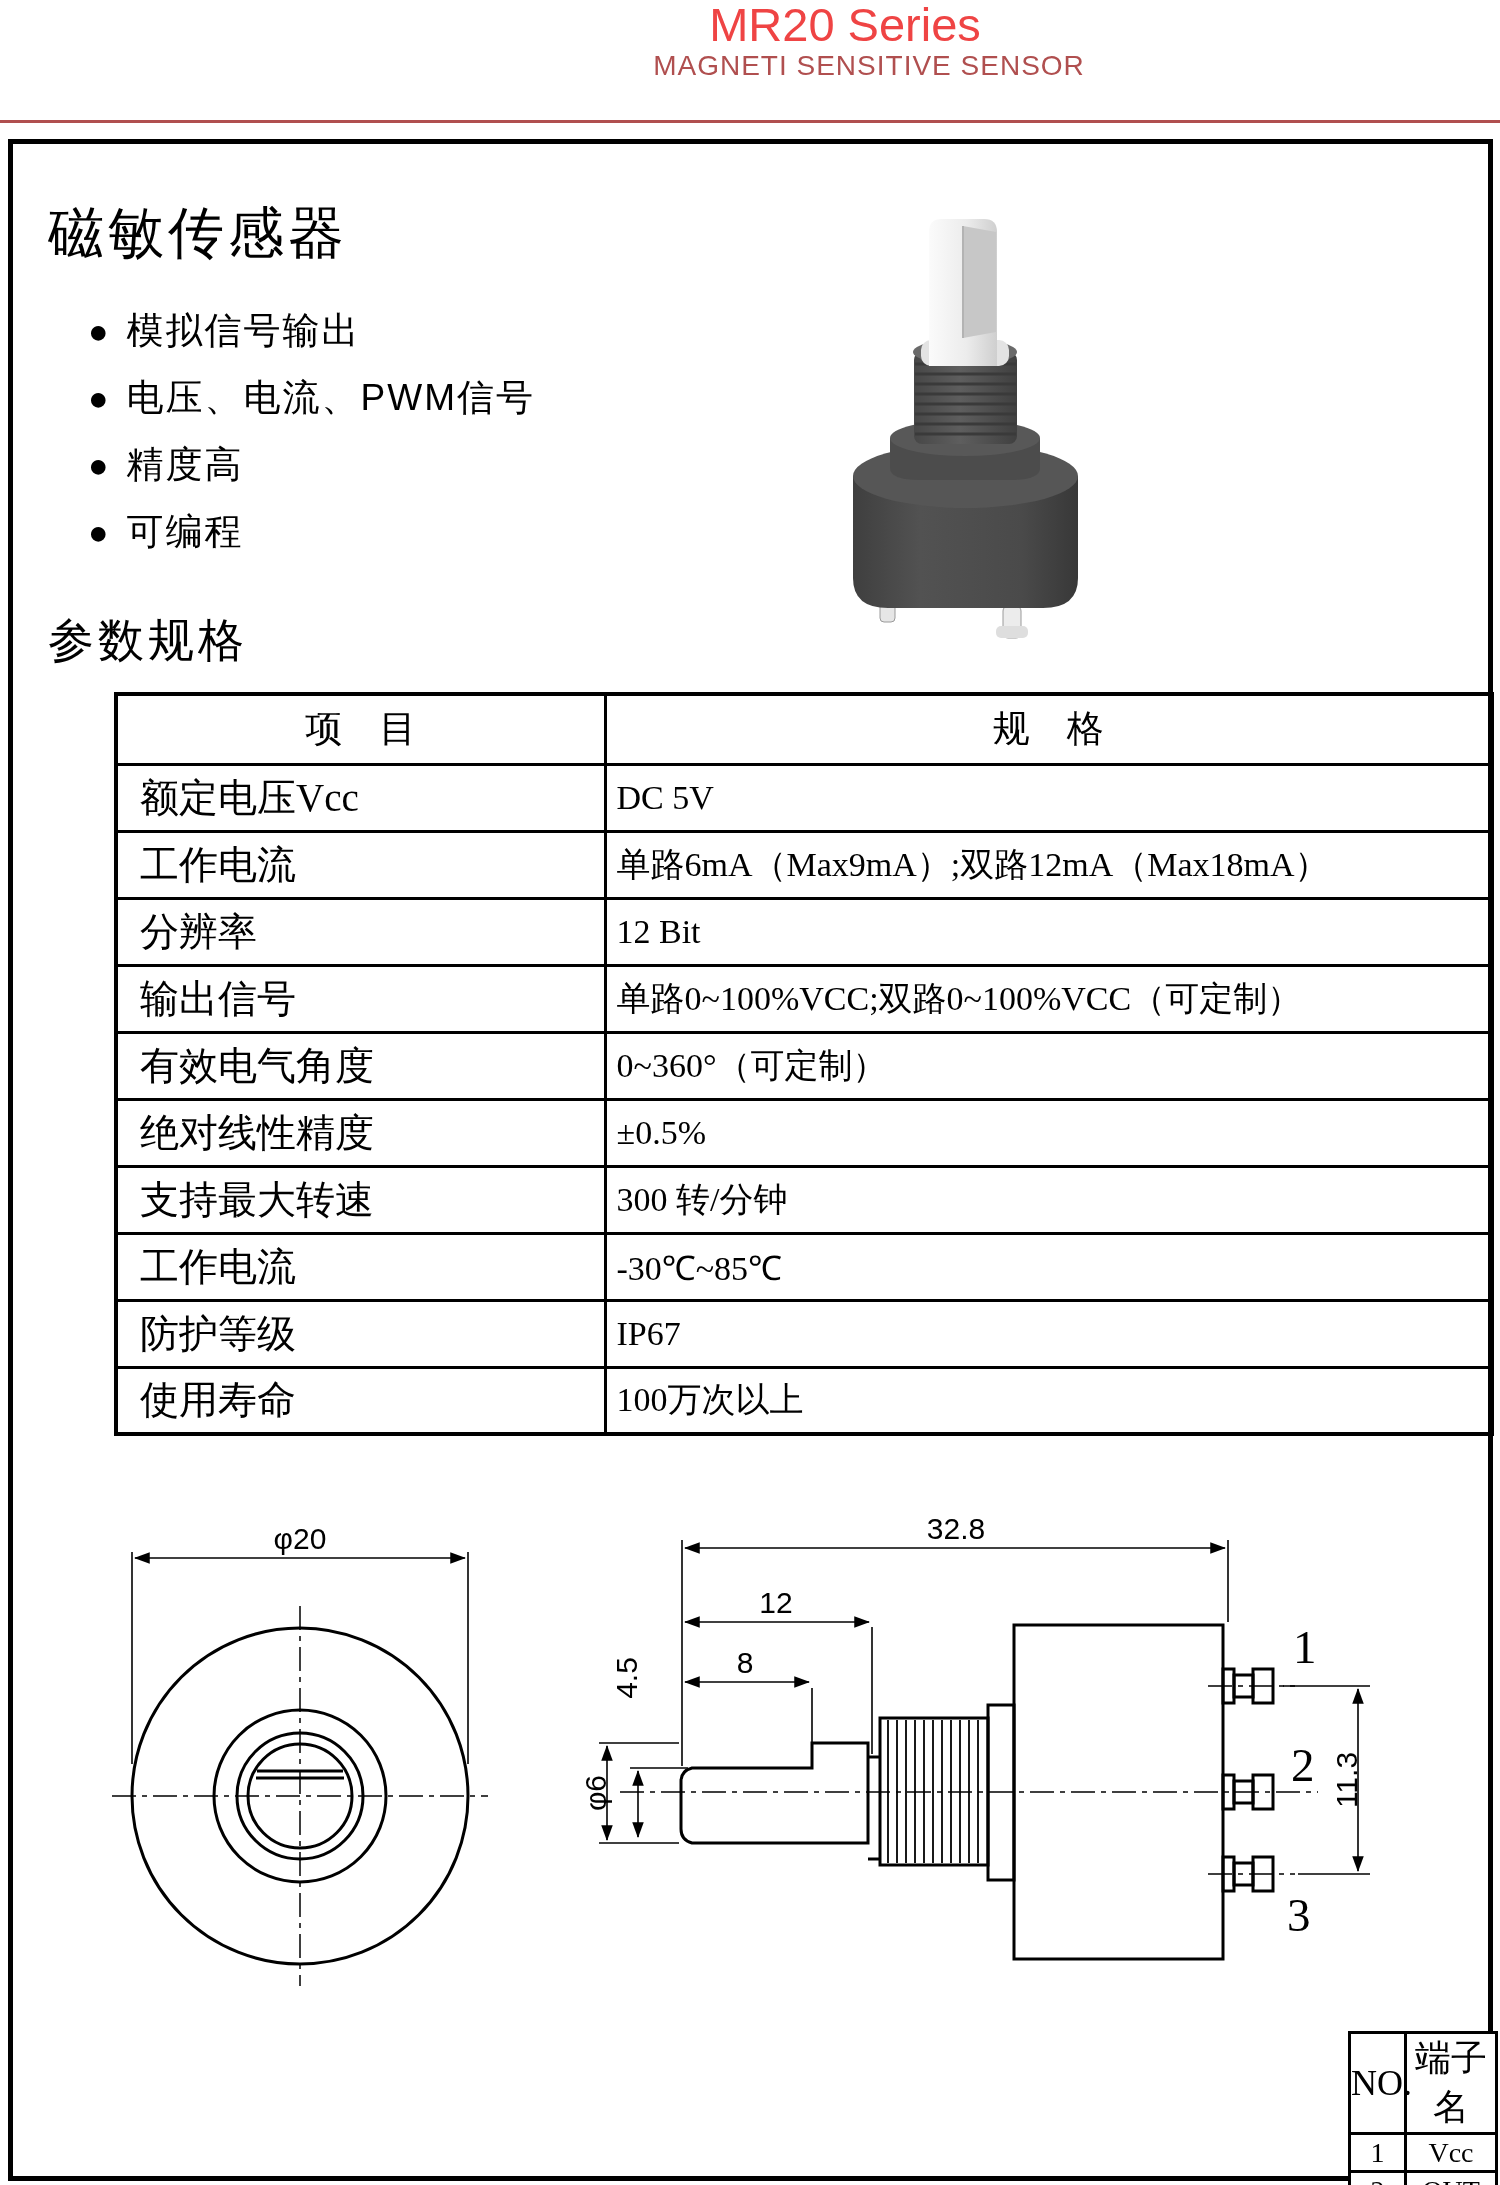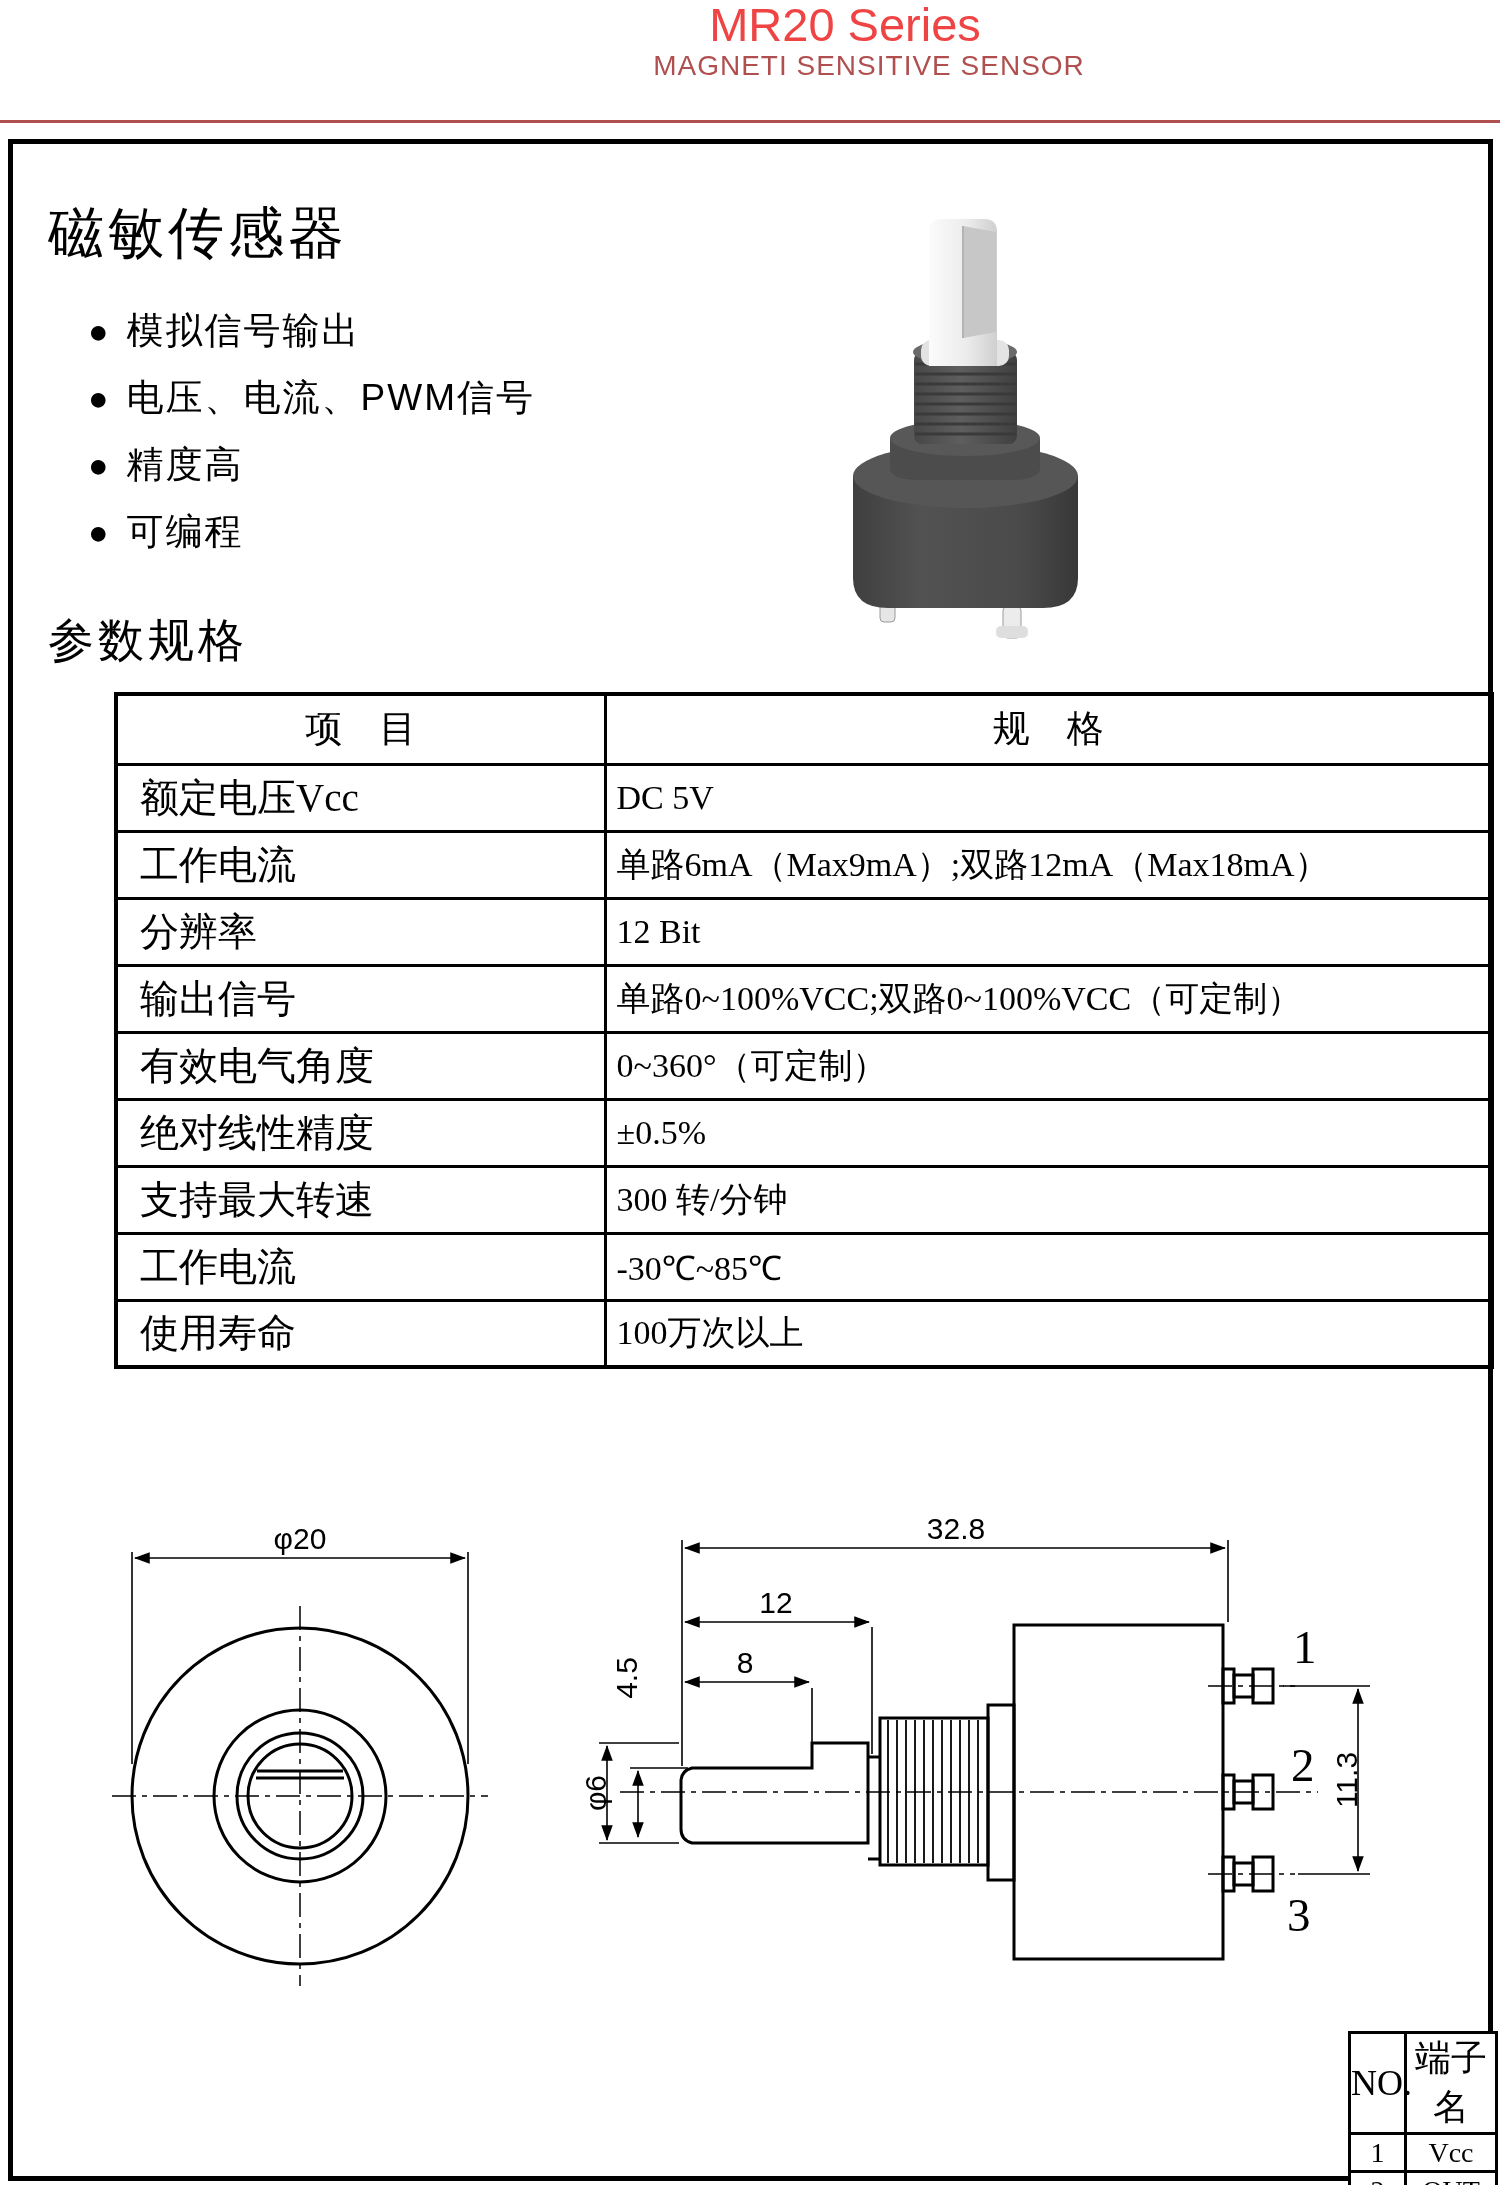--- a/index.html
+++ b/index.html
@@ -173,20 +173,24 @@
         <td class="item">绝对线性精度</td>
         <td class="val">±0.5%</td>
       </tr>
     <tr>
         <td class="item">支持最大转速</td>
         <td class="val">300 转/分钟</td>
       </tr>
     <tr>
         <td class="item">工作电流</td>
         <td class="val">-30℃~85℃</td>
+      </tr>
+    <tr>
+        <td class="item">防护等级</td>
+        <td class="val">IP67</td>
       </tr>
     <tr>
         <td class="item">使用寿命</td>
         <td class="val">100万次以上</td>
       </tr>
   </tbody>
 </table>
 
 <svg class="drawings" width="1500" height="685" viewBox="0 1500 1500 685">
   <defs>

